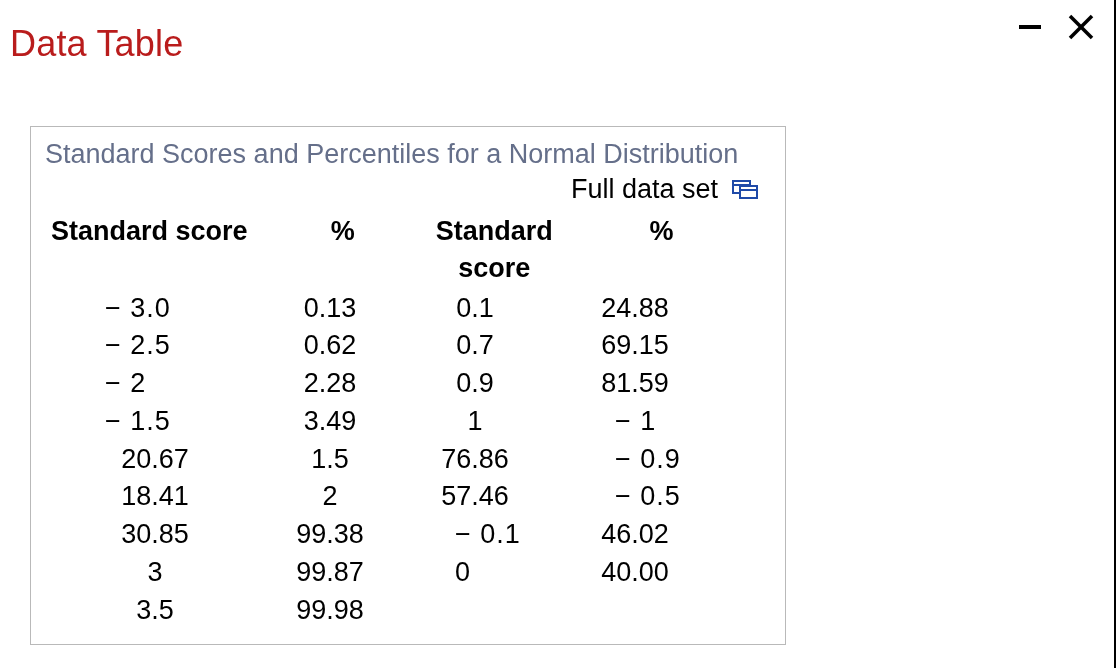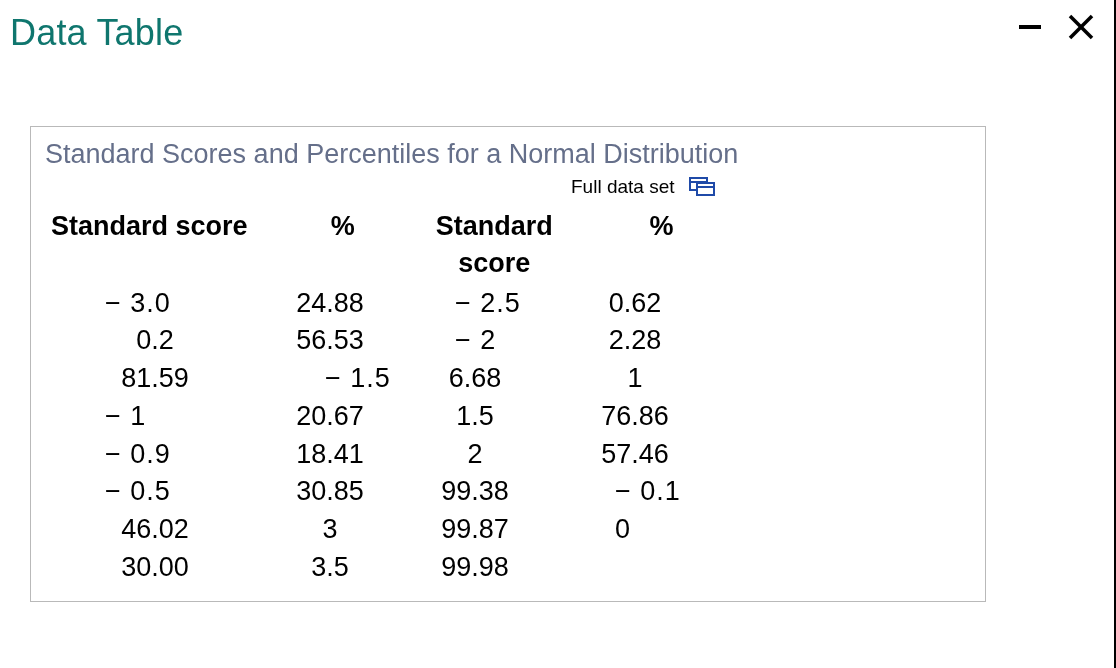--- a/index.html
+++ b/index.html
@@ -14,60 +14,60 @@
       overflow: hidden;
     }
     .page {
       position: relative;
       width: 100%;
       height: 100%;
       border-right: 2px solid #000;
     }
     .title {
       position: absolute;
-      top: 12px;
+      top: 23px;
       left: 10px;
       font-size: 36px;
       font-weight: 400;
-      color: #0f766e;
+      color: #b91c1c;
       letter-spacing: 0.2px;
     }
     .window-controls {
       position: absolute;
       top: 12px;
       right: 18px;
       display: flex;
       align-items: center;
       gap: 22px;
     }
     .window-controls svg { display: block; }
     .panel {
       position: absolute;
       top: 126px;
       left: 30px;
-      width: 956px;
+      width: 756px;
       border: 1px solid #b9b9b9;
       padding: 6px 0 14px 0;
     }
     .panel-title {
       font-size: 27px;
       font-weight: 400;
       color: #656f8a;
       padding: 6px 14px 2px 14px;
     }
     .full-data-row {
       display: flex;
       align-items: center;
       justify-content: flex-start;
       padding-left: 540px;
       margin-top: 2px;
       gap: 14px;
     }
     .full-data-text {
-      font-size: 19px;
+      font-size: 27px;
       font-weight: 400;
       color: #000;
     }
     .full-data-icon { cursor: pointer; }
     .table-wrap {
       margin-top: 6px;
       padding: 0 14px;
     }
     table {
       border-collapse: collapse;
@@ -142,48 +142,51 @@
             <th class="col-p1">%</th>
             <th class="col-ss2">
               <span style="display:inline-block; white-space:normal; width:120px;">Standard score</span>
             </th>
             <th class="col-p2">%</th>
           </tr>
         </thead>
       </table>
       <div class="rows-wrap" id="rows-wrap">
           <div class="c1 minus">− 3.0</div>
+          <div>0.13</div>
+          <div>0.1</div>
           <div>24.88</div>
           <div class="c1 minus">− 2.5</div>
           <div>0.62</div>
-          <div>0.2</div>
-          <div>56.53</div>
+          <div>0.7</div>
+          <div>69.15</div>
           <div class="c1 minus">− 2</div>
           <div>2.28</div>
+          <div>0.9</div>
           <div>81.59</div>
           <div class="c1 minus">− 1.5</div>
-          <div>6.68</div>
+          <div>3.49</div>
           <div>1</div>
           <div class="c1 minus">− 1</div>
           <div>20.67</div>
           <div>1.5</div>
           <div>76.86</div>
           <div class="c1 minus">− 0.9</div>
           <div>18.41</div>
           <div>2</div>
           <div>57.46</div>
           <div class="c1 minus">− 0.5</div>
           <div>30.85</div>
           <div>99.38</div>
           <div class="c1 minus">− 0.1</div>
           <div>46.02</div>
           <div>3</div>
           <div>99.87</div>
           <div class="c1 minus">0</div>
-          <div>30.00</div>
+          <div>40.00</div>
           <div>3.5</div>
           <div>99.98</div>
         </div>
     </div>
 
   </div>
 
 </div>
 
 </body></html>

